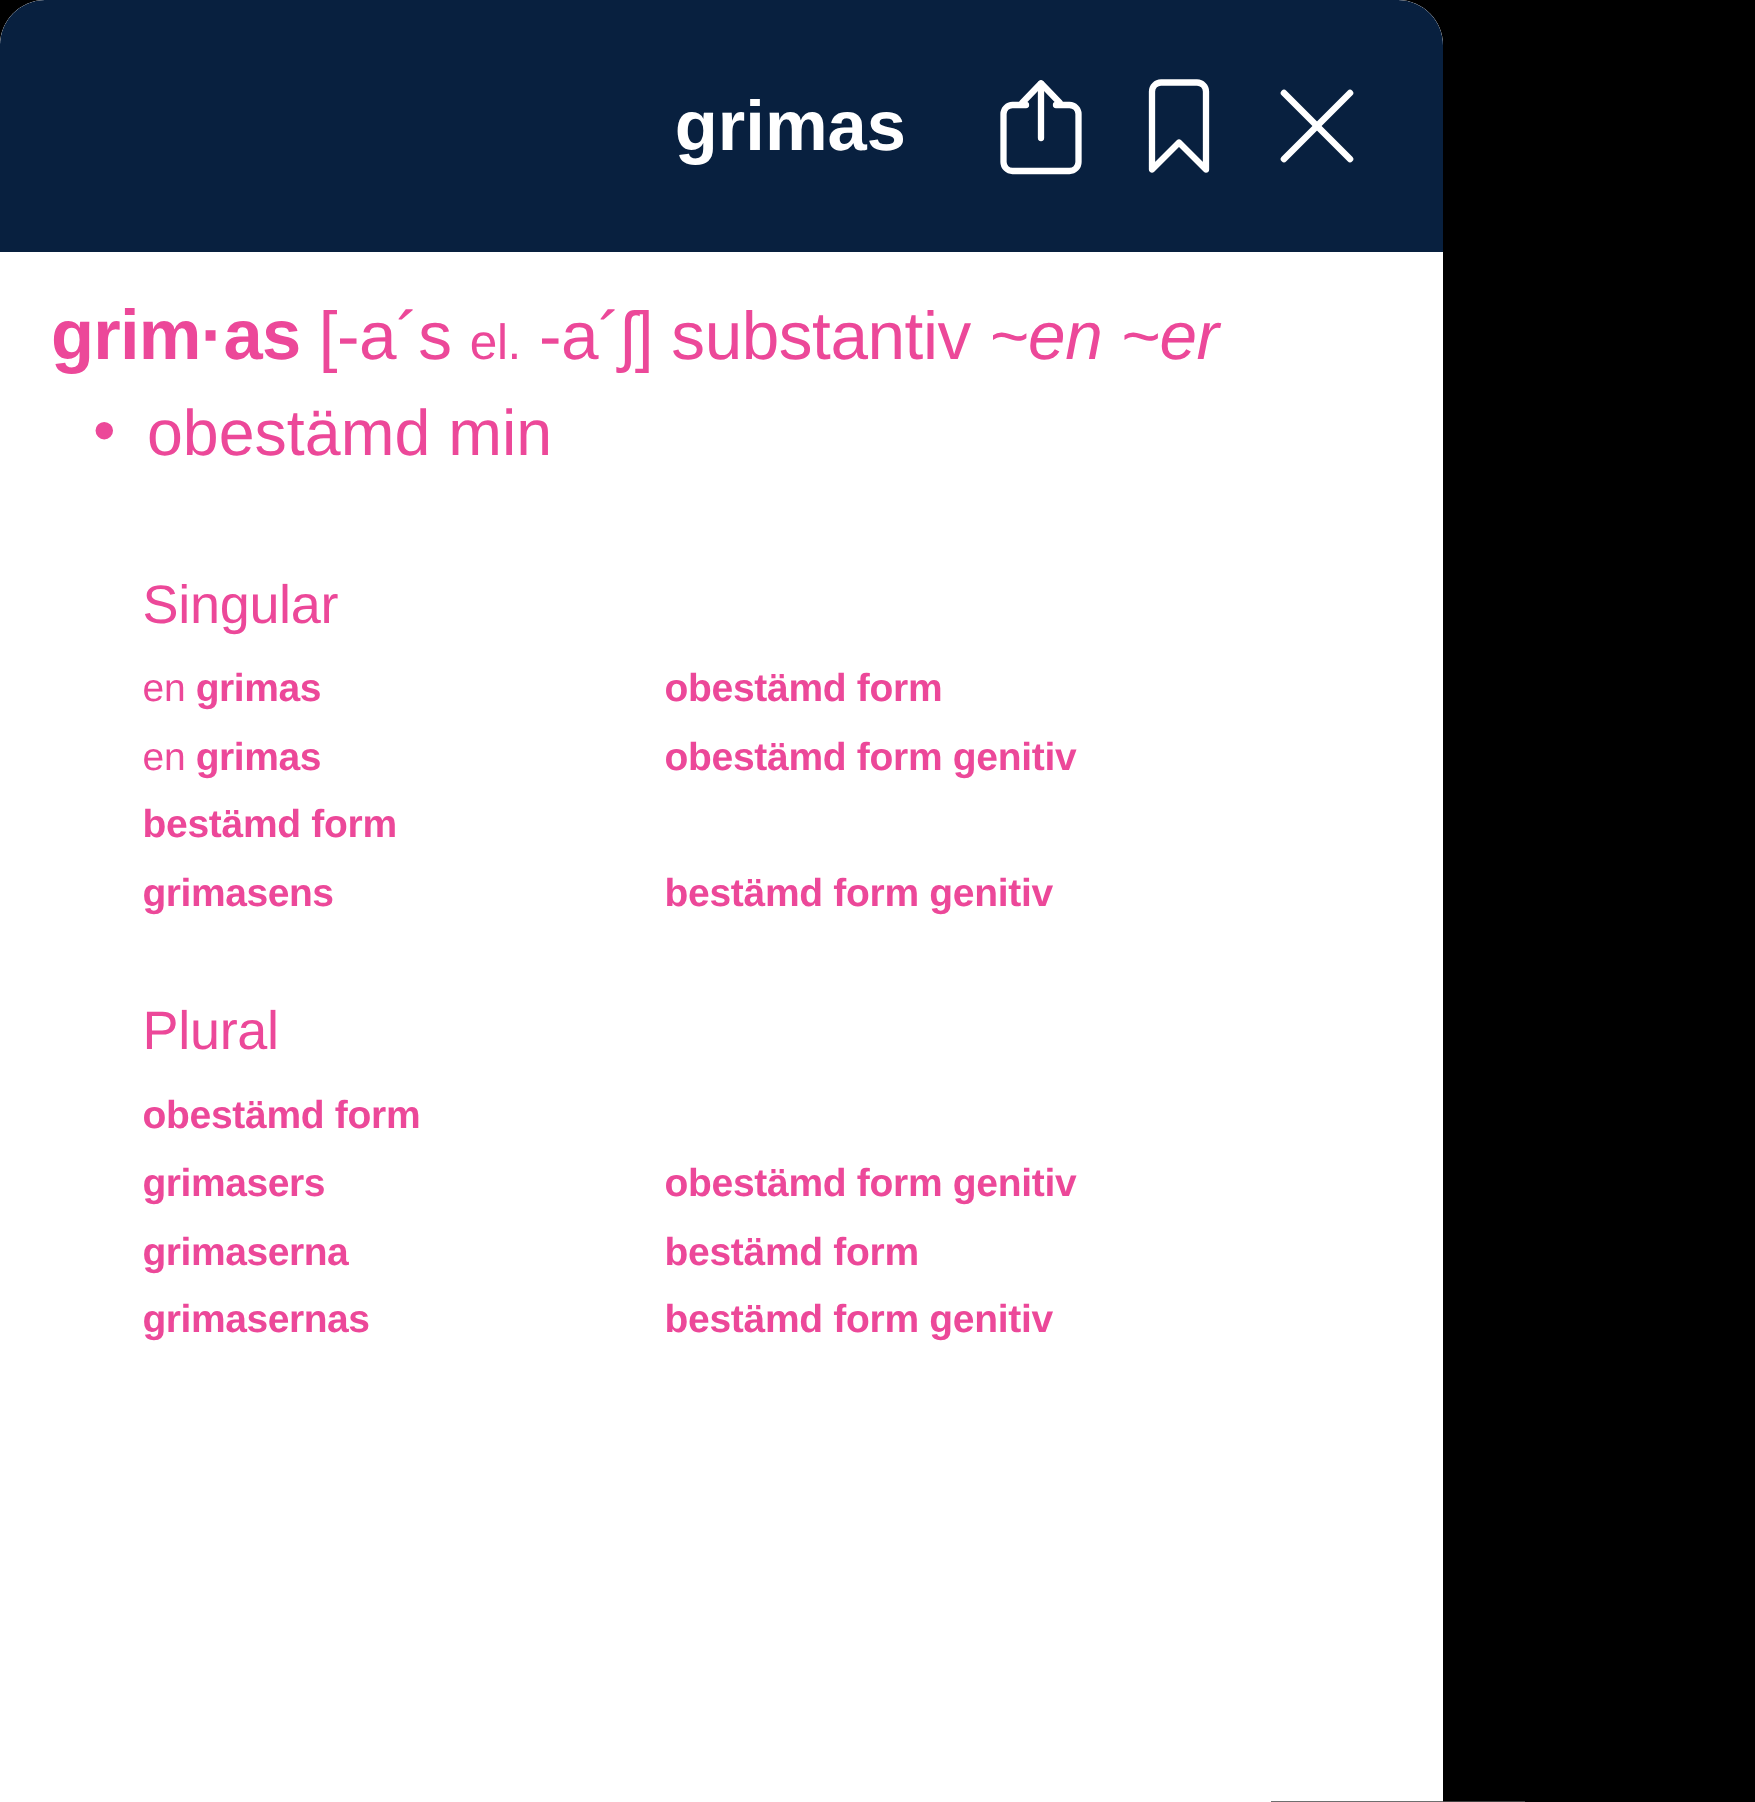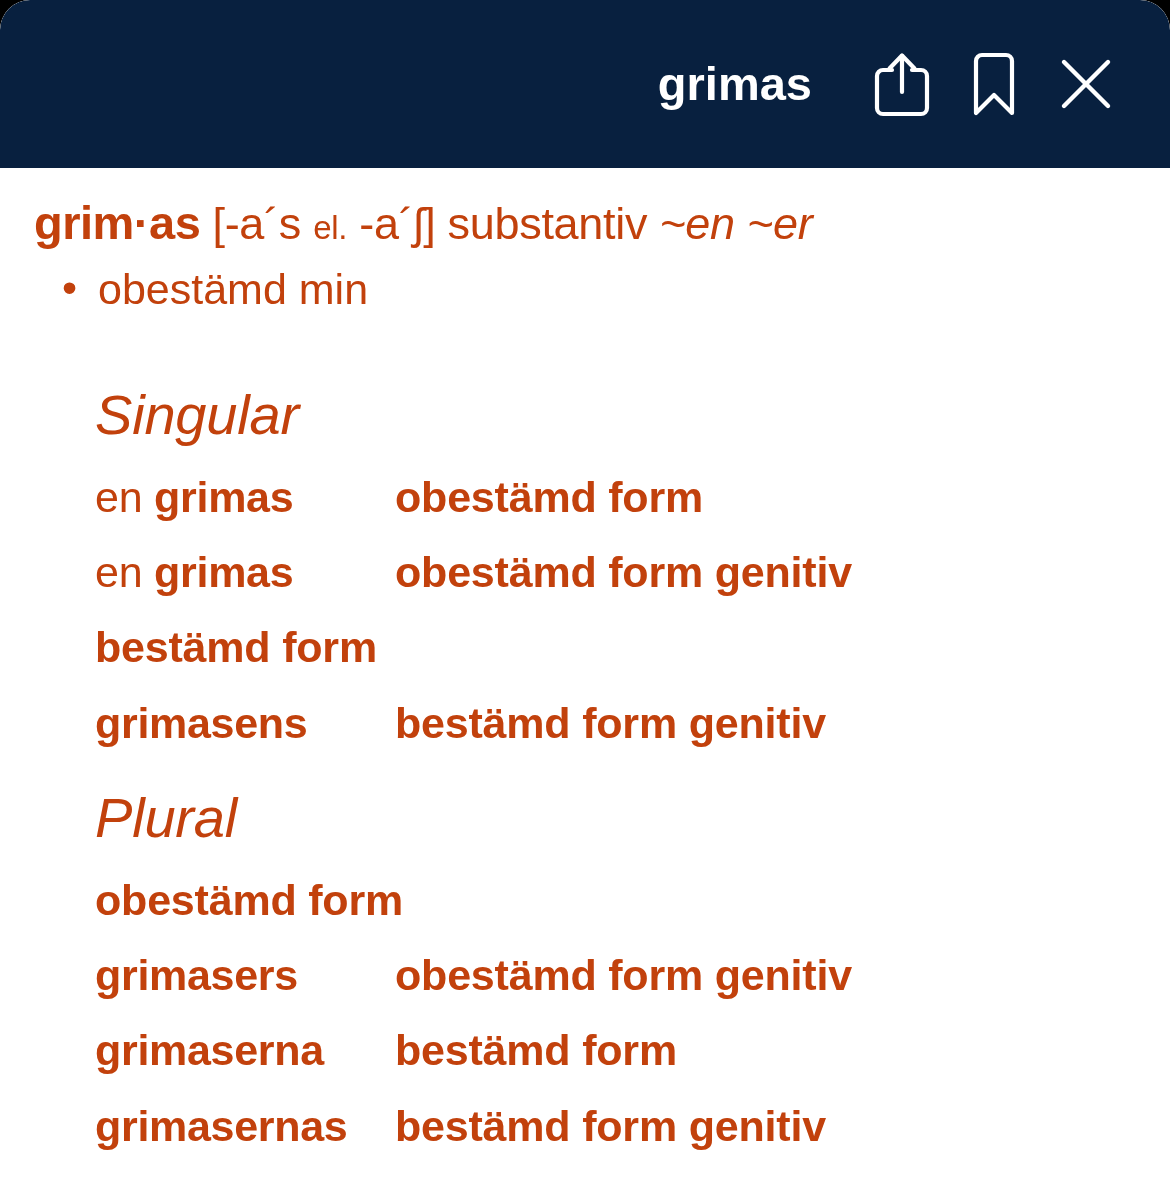--- a/index.html
+++ b/index.html
@@ -7,21 +7,21 @@
   html, body {
     width: 1170px;
     height: 1201px;
     background: #000000;
     font-family: "Liberation Sans", sans-serif;
     overflow: hidden;
   }
 
   .screen {
     position: relative;
-    width: 1170px;
+    width: 962px;
     height: 1201px;
     background: #ffffff;
     border-top-left-radius: 30px;
     border-top-right-radius: 30px;
     overflow: hidden;
   }
 
   
   .header {
     position: relative;
@@ -54,21 +54,21 @@
     background: transparent;
     border: none;
     cursor: pointer;
   }
 
   .header-btn svg { display: block; }
 
   
   .content {
     padding: 26px 14px 0 34px;
-    color: #c2410c;
+    color: #ec4899;
   }
 
   .entry-line {
     font-size: 45px;
     line-height: 1.22;
     white-space: nowrap;
     letter-spacing: -0.3px;
   }
 
   .headword {
@@ -102,36 +102,36 @@
     top: -2px;
     font-size: 43px;
   }
 
   
   .infl-block {
     margin-left: 61px;
     margin-top: 64px;
   }
 
-  .infl-block.plural { margin-top: 24px; }
+  .infl-block.plural { margin-top: 48px; }
 
   .infl-heading {
-    font-style: italic;
-    font-size: 56px;
+    font-size: 36px;
     line-height: 1.18;
     margin-bottom: 12px;
     letter-spacing: -0.2px;
   }
 
   .infl-row {
     display: flex;
     align-items: baseline;
-    font-size: 43px;
+    font-size: 26px;
     line-height: 1.75;
     white-space: nowrap;
+    gap: 48px;
   }
 
   .infl-form {
     min-width: 300px;
     padding-right: 14px;
     font-weight: bold;
     letter-spacing: -0.3px;
   }
 
   .infl-article {

